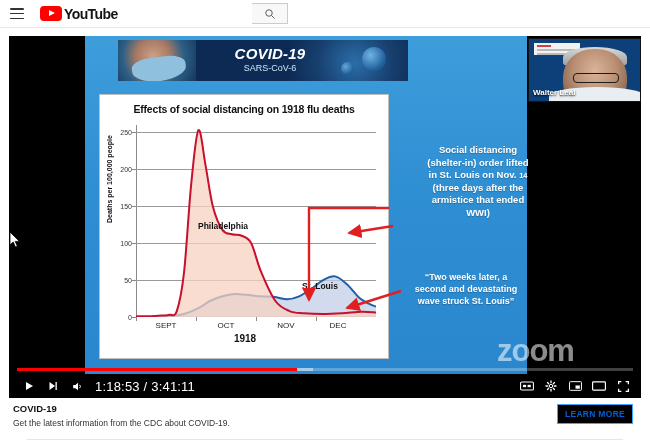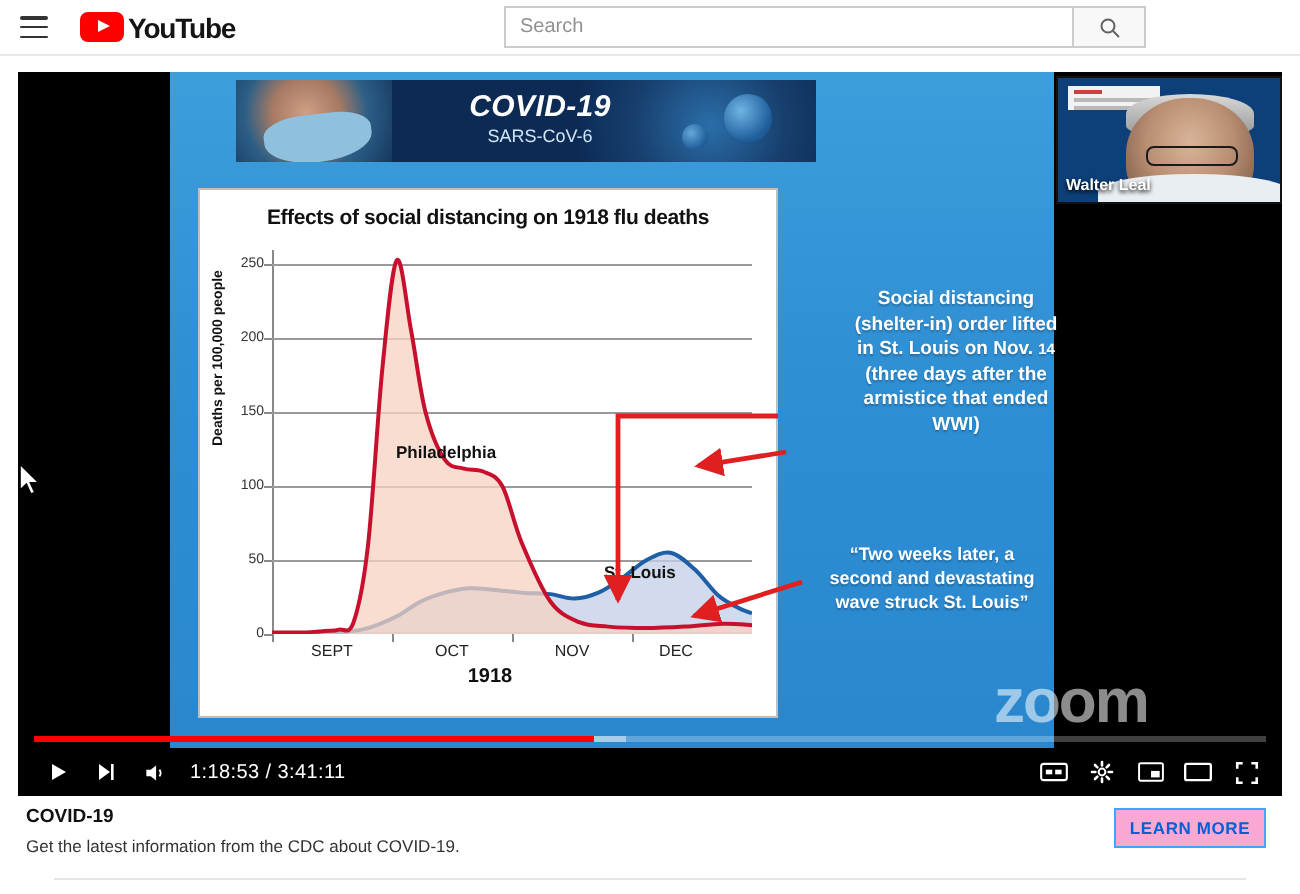--- a/index.html
+++ b/index.html
@@ -118,55 +118,52 @@
   
   .controls { position: absolute; left: 0; bottom: 0; width: 632px; height: 30px; }
   .progress { position: absolute; left: 8px; top: 0; width: 616px; height: 3px; background: rgba(255,255,255,.25); }
   .progress .buffer { position: absolute; left: 0; top: 0; height: 3px; width: 48%; background: rgba(255,255,255,.45); }
   .progress .played { position: absolute; left: 0; top: 0; height: 3px; width: 45.5%; background: #ff0000; }
   .ctrl-row { position: absolute; left: 0; top: 6px; width: 632px; height: 24px;
               display: flex; align-items: center; }
   .cbtn { width: 24px; height: 22px; display: flex; align-items: center; justify-content: center;
           cursor: pointer; }
   .cbtn svg { fill: #fff; }
-  .time { color: #fff; font-size: 10px; margin-left: 6px; letter-spacing: .2px; text-align: right; }
+  .time { color: #fff; font-size: 13px; margin-left: 6px; letter-spacing: .2px; text-align: right; }
   .ctrl-right { margin-left: auto; display: flex; align-items: center; margin-right: 6px; }
 
   
   .infobar { position: absolute; left: 9px; top: 400px; width: 632px; height: 42px;
              background: #fff; }
   .info-title { position: absolute; left: 4px; top: 3px; font-size: 9.5px; font-weight: bold; color: #111; }
   .info-sub { position: absolute; left: 4px; top: 18px; font-size: 8.5px; color: #333; }
   .learn-more { position: absolute; right: 8px; top: 4px; width: 76px; height: 20px;
                 border: 1px solid #3ea6ff; color: #065fd4; font-size: 8.5px; font-weight: bold;
                 display: flex; align-items: center; justify-content: center; cursor: pointer;
-                background: #f9a8d4; letter-spacing: .3px; }
+                background: #000000; letter-spacing: .3px; }
   .info-divider { position: absolute; left: 18px; right: 18px; bottom: 2px; height: 1px; background: #e6e6e6; }
 
   .cursor { position: absolute; left: 9px; top: 232px; width: 11px; height: 16px; pointer-events: none; }
 </style>
 </head>
 <body>
 
 <div id="root">
 
   <div class="masthead">
     <div class="hamburger">
       <i></i>
         <i></i>
         <i></i>
     </div>
     <div class="yt-logo">
       <span class="yt-play"></span>
       <span class="yt-word">YouTube</span>
     </div>
     <div class="search-wrap">
-      <div class="search-box">
-        <input type="text" placeholder="Search" style="">
-      </div>
       <div class="search-btn">
         <svg width="12" height="12" viewBox="0 0 24 24">
           <circle cx="10" cy="10" r="6.5" fill="none" stroke="#606060" stroke-width="2"></circle>
           <line x1="15" y1="15" x2="21" y2="21" stroke="#606060" stroke-width="2"></line>
         </svg>
       </div>
     </div>
   </div>
 
   <div class="player">

